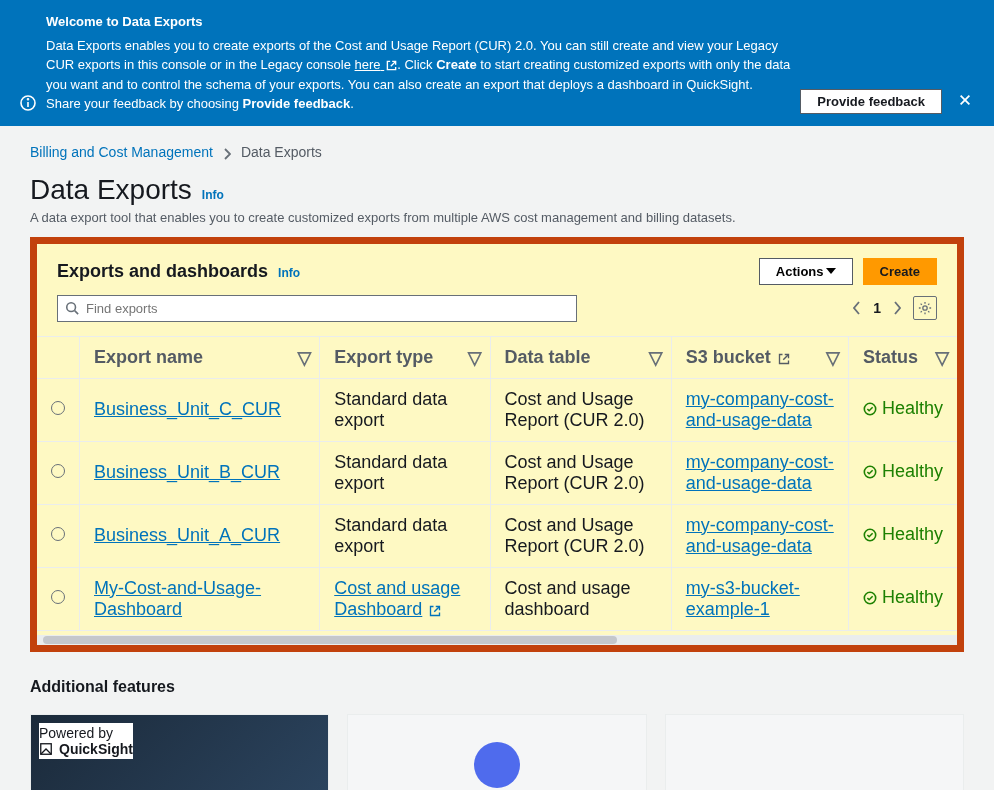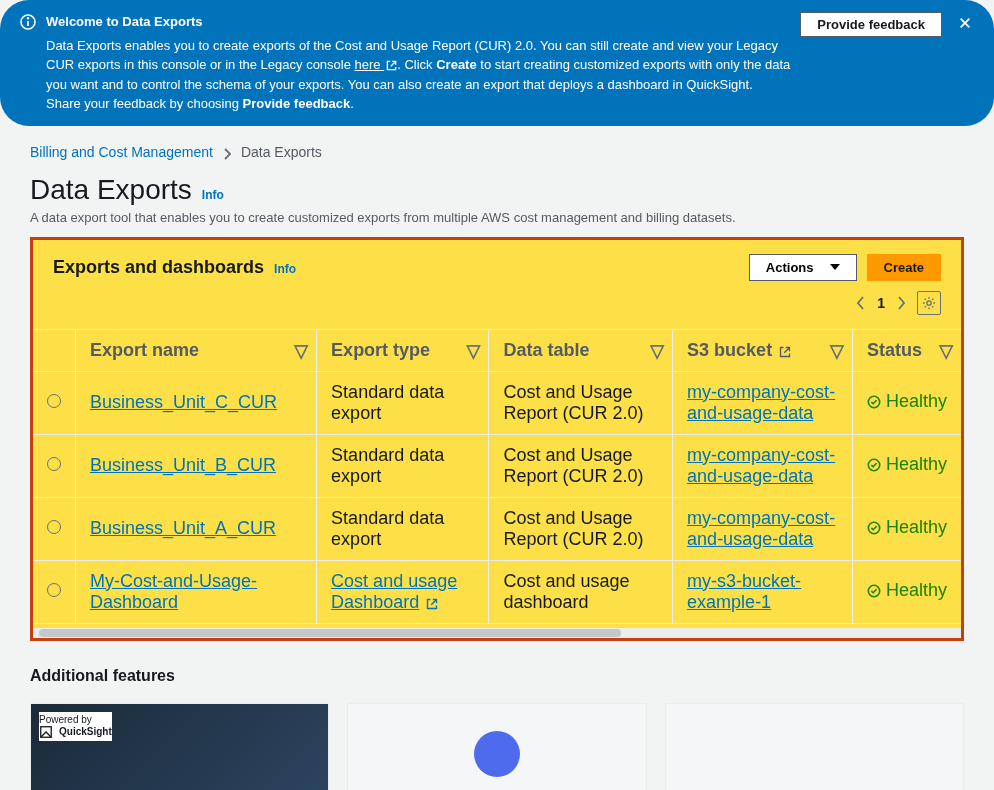--- a/index.html
+++ b/index.html
@@ -1,20 +1,20 @@
 <!DOCTYPE html>
 <html><head>
 <meta charset="utf-8">
 <style>
 * { box-sizing: border-box; margin: 0; padding: 0; }
 body { font-family: "Amazon Ember", "Helvetica Neue", Arial, sans-serif; background: #f2f3f3; color: #16191f; font-size: 14px; }
 a { color: #0073bb; text-decoration: none; }
 
 
-.banner { background: #0073bb; color: #fff; padding: 12px 20px; display: flex; align-items: flex-start; gap: 10px; border-radius: 29px; }
+.banner { background: #0073bb; color: #fff; padding: 12px 20px; display: flex; align-items: flex-end; gap: 10px; }
 .banner-icon { flex: 0 0 auto; margin-top: 2px; }
 .banner-body { flex: 1; font-size: 13px; line-height: 1.5; }
 .banner-title { font-weight: bold; margin-bottom: 4px; }
 .banner-body a { color: #fff; text-decoration: underline; }
 .banner-actions { display: flex; align-items: flex-start; gap: 14px; }
 .btn-feedback { background: #fff; color: #16191f; border: 1px solid #545b64; padding: 4px 16px; font-size: 13px; font-weight: bold; cursor: pointer; }
 .banner-close { background: none; border: none; color: #fff; cursor: pointer; font-size: 18px; padding: 2px; }
 
 
 .page { padding: 18px 30px; }
@@ -24,26 +24,26 @@
 .breadcrumb .current { color: #545b64; font-weight: normal; }
 .breadcrumb svg { color: #687078; }
 
 
 .page-heading { display: flex; align-items: baseline; gap: 10px; }
 .page-heading h1 { font-size: 28px; font-weight: 400; }
 .info-link { color: #0073bb; font-size: 12px; font-weight: bold; }
 .page-desc { color: #545b64; font-size: 13px; margin-top: 4px; margin-bottom: 12px; }
 
 
-.panel { background: #fde047; border: 3px solid #c2410c; margin-bottom: 26px; }
+.panel { background: #fef9c3; border: 7px solid #c2410c; margin-bottom: 26px; }
 .panel-header { display: flex; align-items: center; justify-content: space-between; padding: 14px 20px 10px; }
 .panel-title-wrap { display: flex; align-items: baseline; gap: 10px; }
 .panel-title { font-size: 18px; font-weight: bold; }
 .panel-actions { display: flex; gap: 10px; }
-.btn { font-size: 13px; font-weight: bold; padding: 5px 16px; cursor: pointer; background: #fff; border: 1px solid #545b64; display: inline-flex; align-items: center; gap: 16px; }
+.btn { font-size: 13px; font-weight: bold; padding: 5px 16px; cursor: pointer; background: #fff; border: 1px solid #545b64; display: inline-flex; align-items: center; gap: 2px; }
 .btn-primary { background: #ff9900; border-color: #ff9900; color: #16191f; }
 
 
 .toolbar { display: flex; align-items: center; padding: 0 20px 14px; gap: 12px; }
 .search-wrap { position: relative; width: 520px; }
 .search-wrap svg { position: absolute; left: 8px; top: 50%; transform: translateY(-50%); color: #687078; }
 .search-input { width: 100%; padding: 5px 8px 5px 28px; border: 1px solid #687078; font-size: 13px; }
 .pager { margin-left: auto; display: flex; align-items: center; gap: 10px; color: #687078; }
 .pager-num { color: #16191f; font-weight: bold; }
 .icon-btn { background: none; border: none; cursor: pointer; color: #687078; padding: 2px; display: inline-flex; }
@@ -63,21 +63,21 @@
 .status-ok { color: #1d8102; display: inline-flex; align-items: center; gap: 5px; }
 .tbl-scroll { height: 10px; background: #eaeded; margin-top: 4px; position: relative; }
 .tbl-scroll::before { content: ""; position: absolute; left: 6px; right: 340px; top: 1px; bottom: 1px; background: #c4c7cb; border-radius: 4px; }
 
 
 .section-title { font-size: 16px; font-weight: bold; margin-bottom: 18px; }
 .cards { display: flex; gap: 18px; }
 .card { flex: 1; background: #fff; border: 1px solid #eaeded; display: flex; flex-direction: column; }
 .card-img { height: 100px; background: #e6e8ea; background-size: cover; background-position: center; }
 .card-img.dark { background: linear-gradient(135deg, #1b2a3a 0%, #2c4560 100%); position: relative; }
-.card-img.dark .pb { position:absolute; left:8px; top:8px; color:#16191f; background:#fff; padding:2px 0; font-size:10px; }
+.card-img.dark .pb { position:absolute; left:8px; top:8px; color:#16191f; background:#fff; padding:2px 0; font-size:14px; }
 .card-img.dash { background: #f5f6f7; display:flex; align-items:center; justify-content:center; }
 .card-img.dash .circle { width:46px; height:46px; border-radius:50%; background:#4f6bed; }
 .card-img.light { background: #f5f6f7; }
 .ext-icon { display:inline-flex; vertical-align: -2px; margin-left:2px; }
 </style>
 </head>
 <body>
 
 <div class="banner">
   <span class="banner-icon">
@@ -137,20 +137,27 @@
           <span>Actions</span>
           <svg width="10" height="6" viewBox="0 0 10 6" fill="currentColor">
               <path d="M0 0h10L5 6z"></path>
             </svg>
         </button>
         <button class="btn btn-primary">Create</button>
       </div>
     </div>
 
     <div class="toolbar">
+      <div class="search-wrap">
+        <svg width="14" height="14" viewBox="0 0 16 16" fill="none" stroke="currentColor" stroke-width="1.8">
+            <circle cx="7" cy="7" r="5"></circle>
+            <line x1="11" y1="11" x2="15" y2="15"></line>
+          </svg>
+        <input class="search-input" placeholder="Find exports" style="">
+      </div>
       <div class="pager">
         <button class="icon-btn">
             <svg width="8" height="14" viewBox="0 0 8 14" fill="none" stroke="currentColor" stroke-width="1.8">
               <path d="M6 1L1 7l5 6"></path>
             </svg>
           </button>
         <span class="pager-num">1</span>
         <button class="icon-btn">
             <svg width="8" height="14" viewBox="0 0 8 14" fill="none" stroke="currentColor" stroke-width="1.8">
               <path d="M2 1l5 6-5 6"></path>

